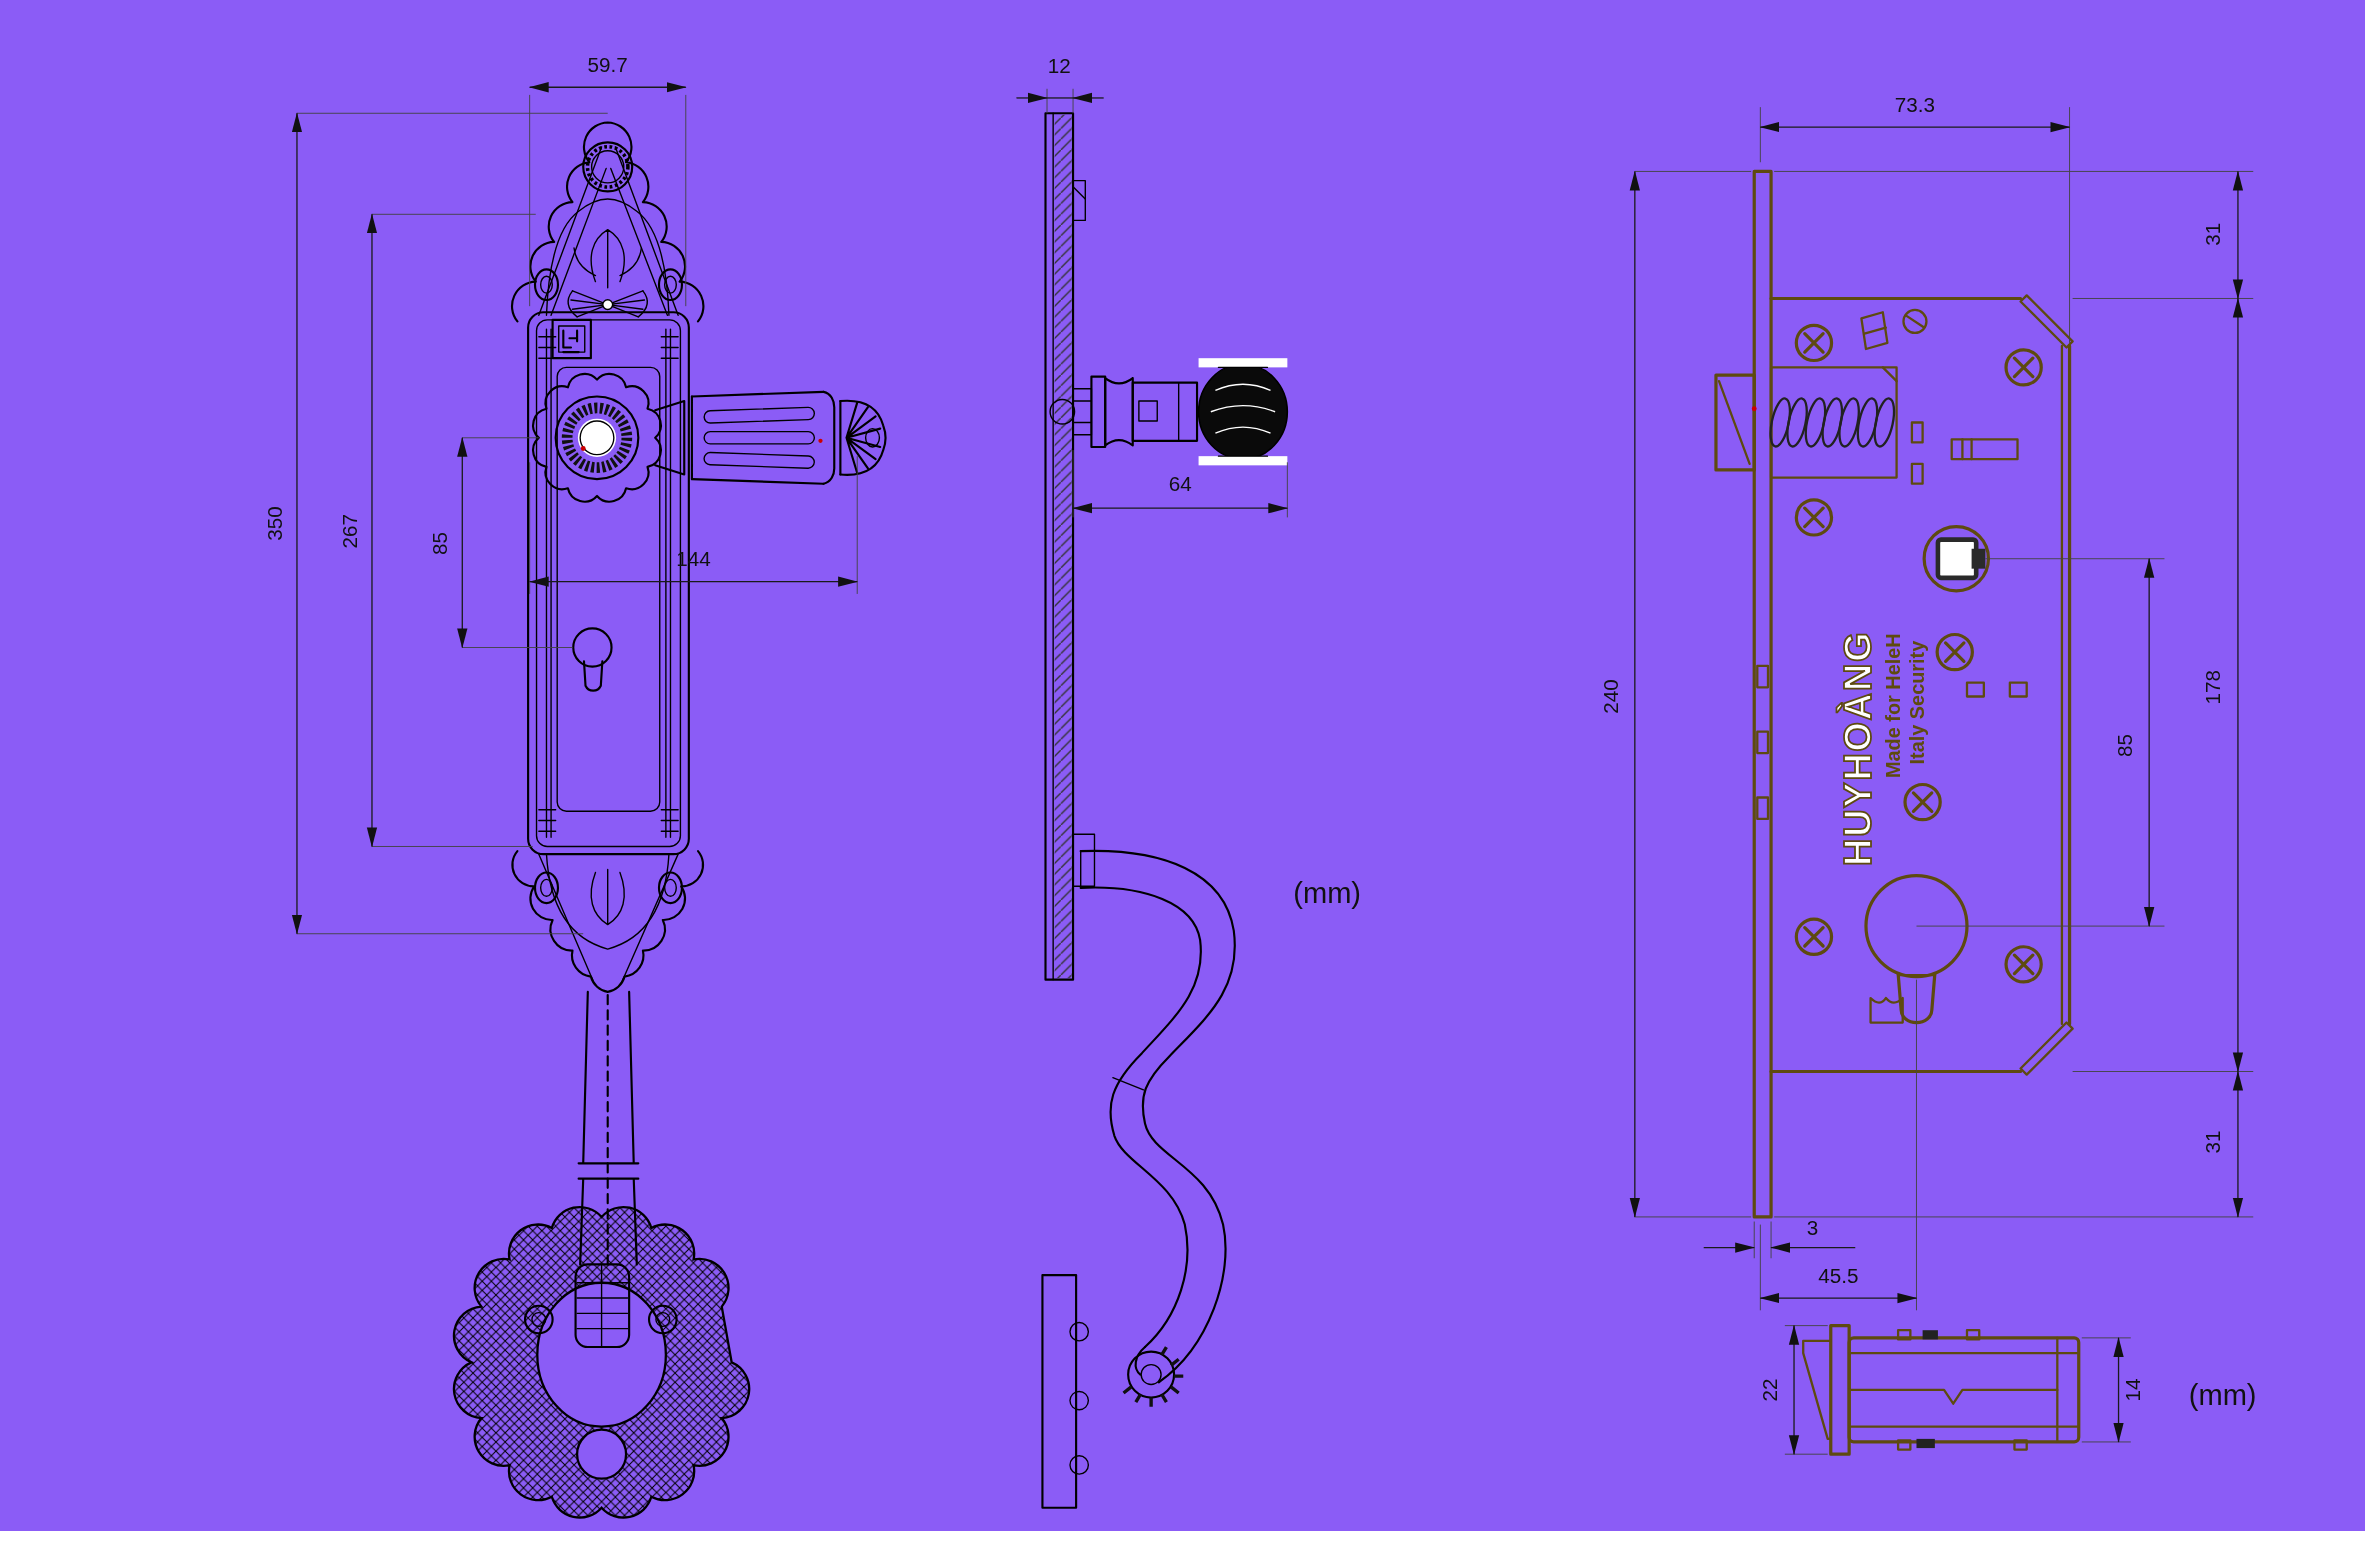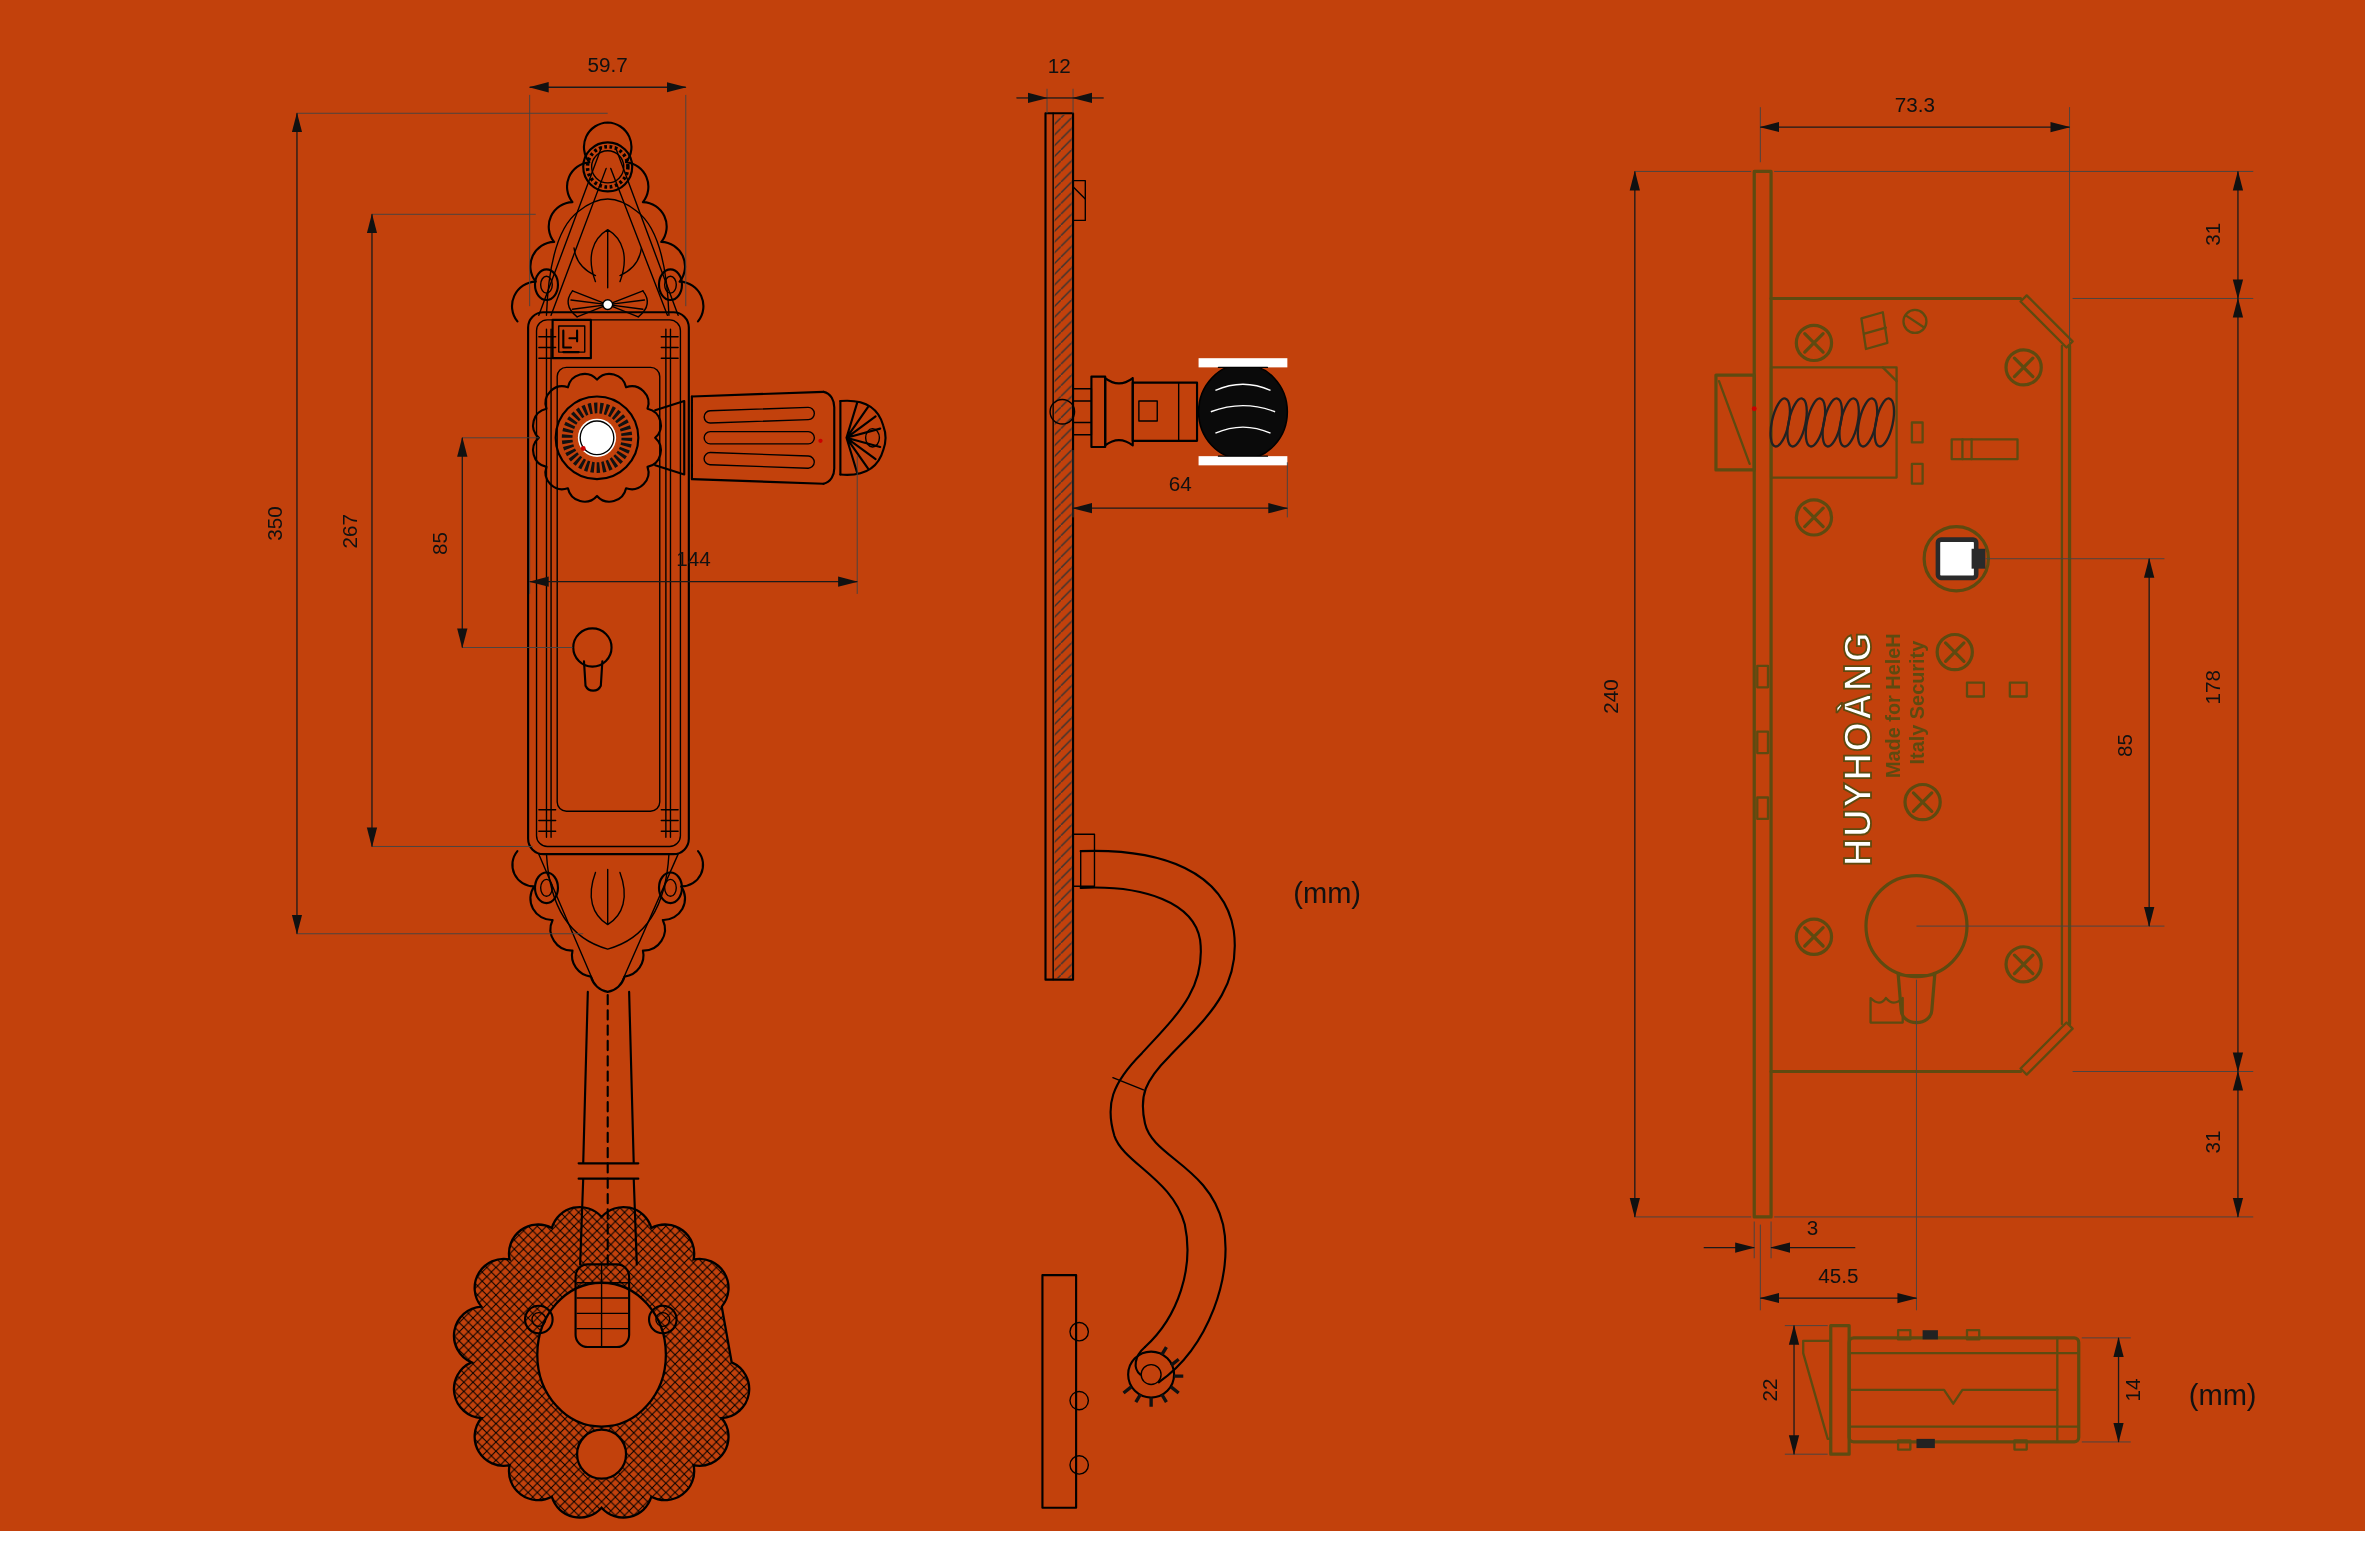--- a/index.html
+++ b/index.html
@@ -1,16 +1,16 @@
 <!DOCTYPE html>
 <html style="font-size:7.6px"><head>
 <meta charset="utf-8">
 <style>
   html,body{margin:0;padding:0;background:#fff;}
-  .canvas{width:100%;aspect-ratio:1545/1000;background:#c2410c;}
+  .canvas{width:100%;aspect-ratio:1545/1000;background:#8b5cf6;}
   svg{width:100%;height:100%;display:block;}
   .ln{stroke:#000;fill:none;stroke-width:1.4;stroke-linecap:round;stroke-linejoin:round;}
   .th{stroke-width:0.9;}
   .dim{stroke:#1a1a1a;fill:none;stroke-width:0.85;}
   .ext{stroke:#444;fill:none;stroke-width:0.6;}
   .ol{stroke:#5E4A10;fill:none;stroke-width:2.1;stroke-linecap:round;stroke-linejoin:round;}
   .ol2{stroke:#5E4A10;fill:none;stroke-width:1.5;stroke-linecap:round;stroke-linejoin:round;}
   text{font-family:"Liberation Sans","DejaVu Sans",sans-serif;fill:#111;}
   .dt{font-size:13.5px;}
   .mm{font-size:19px;}

